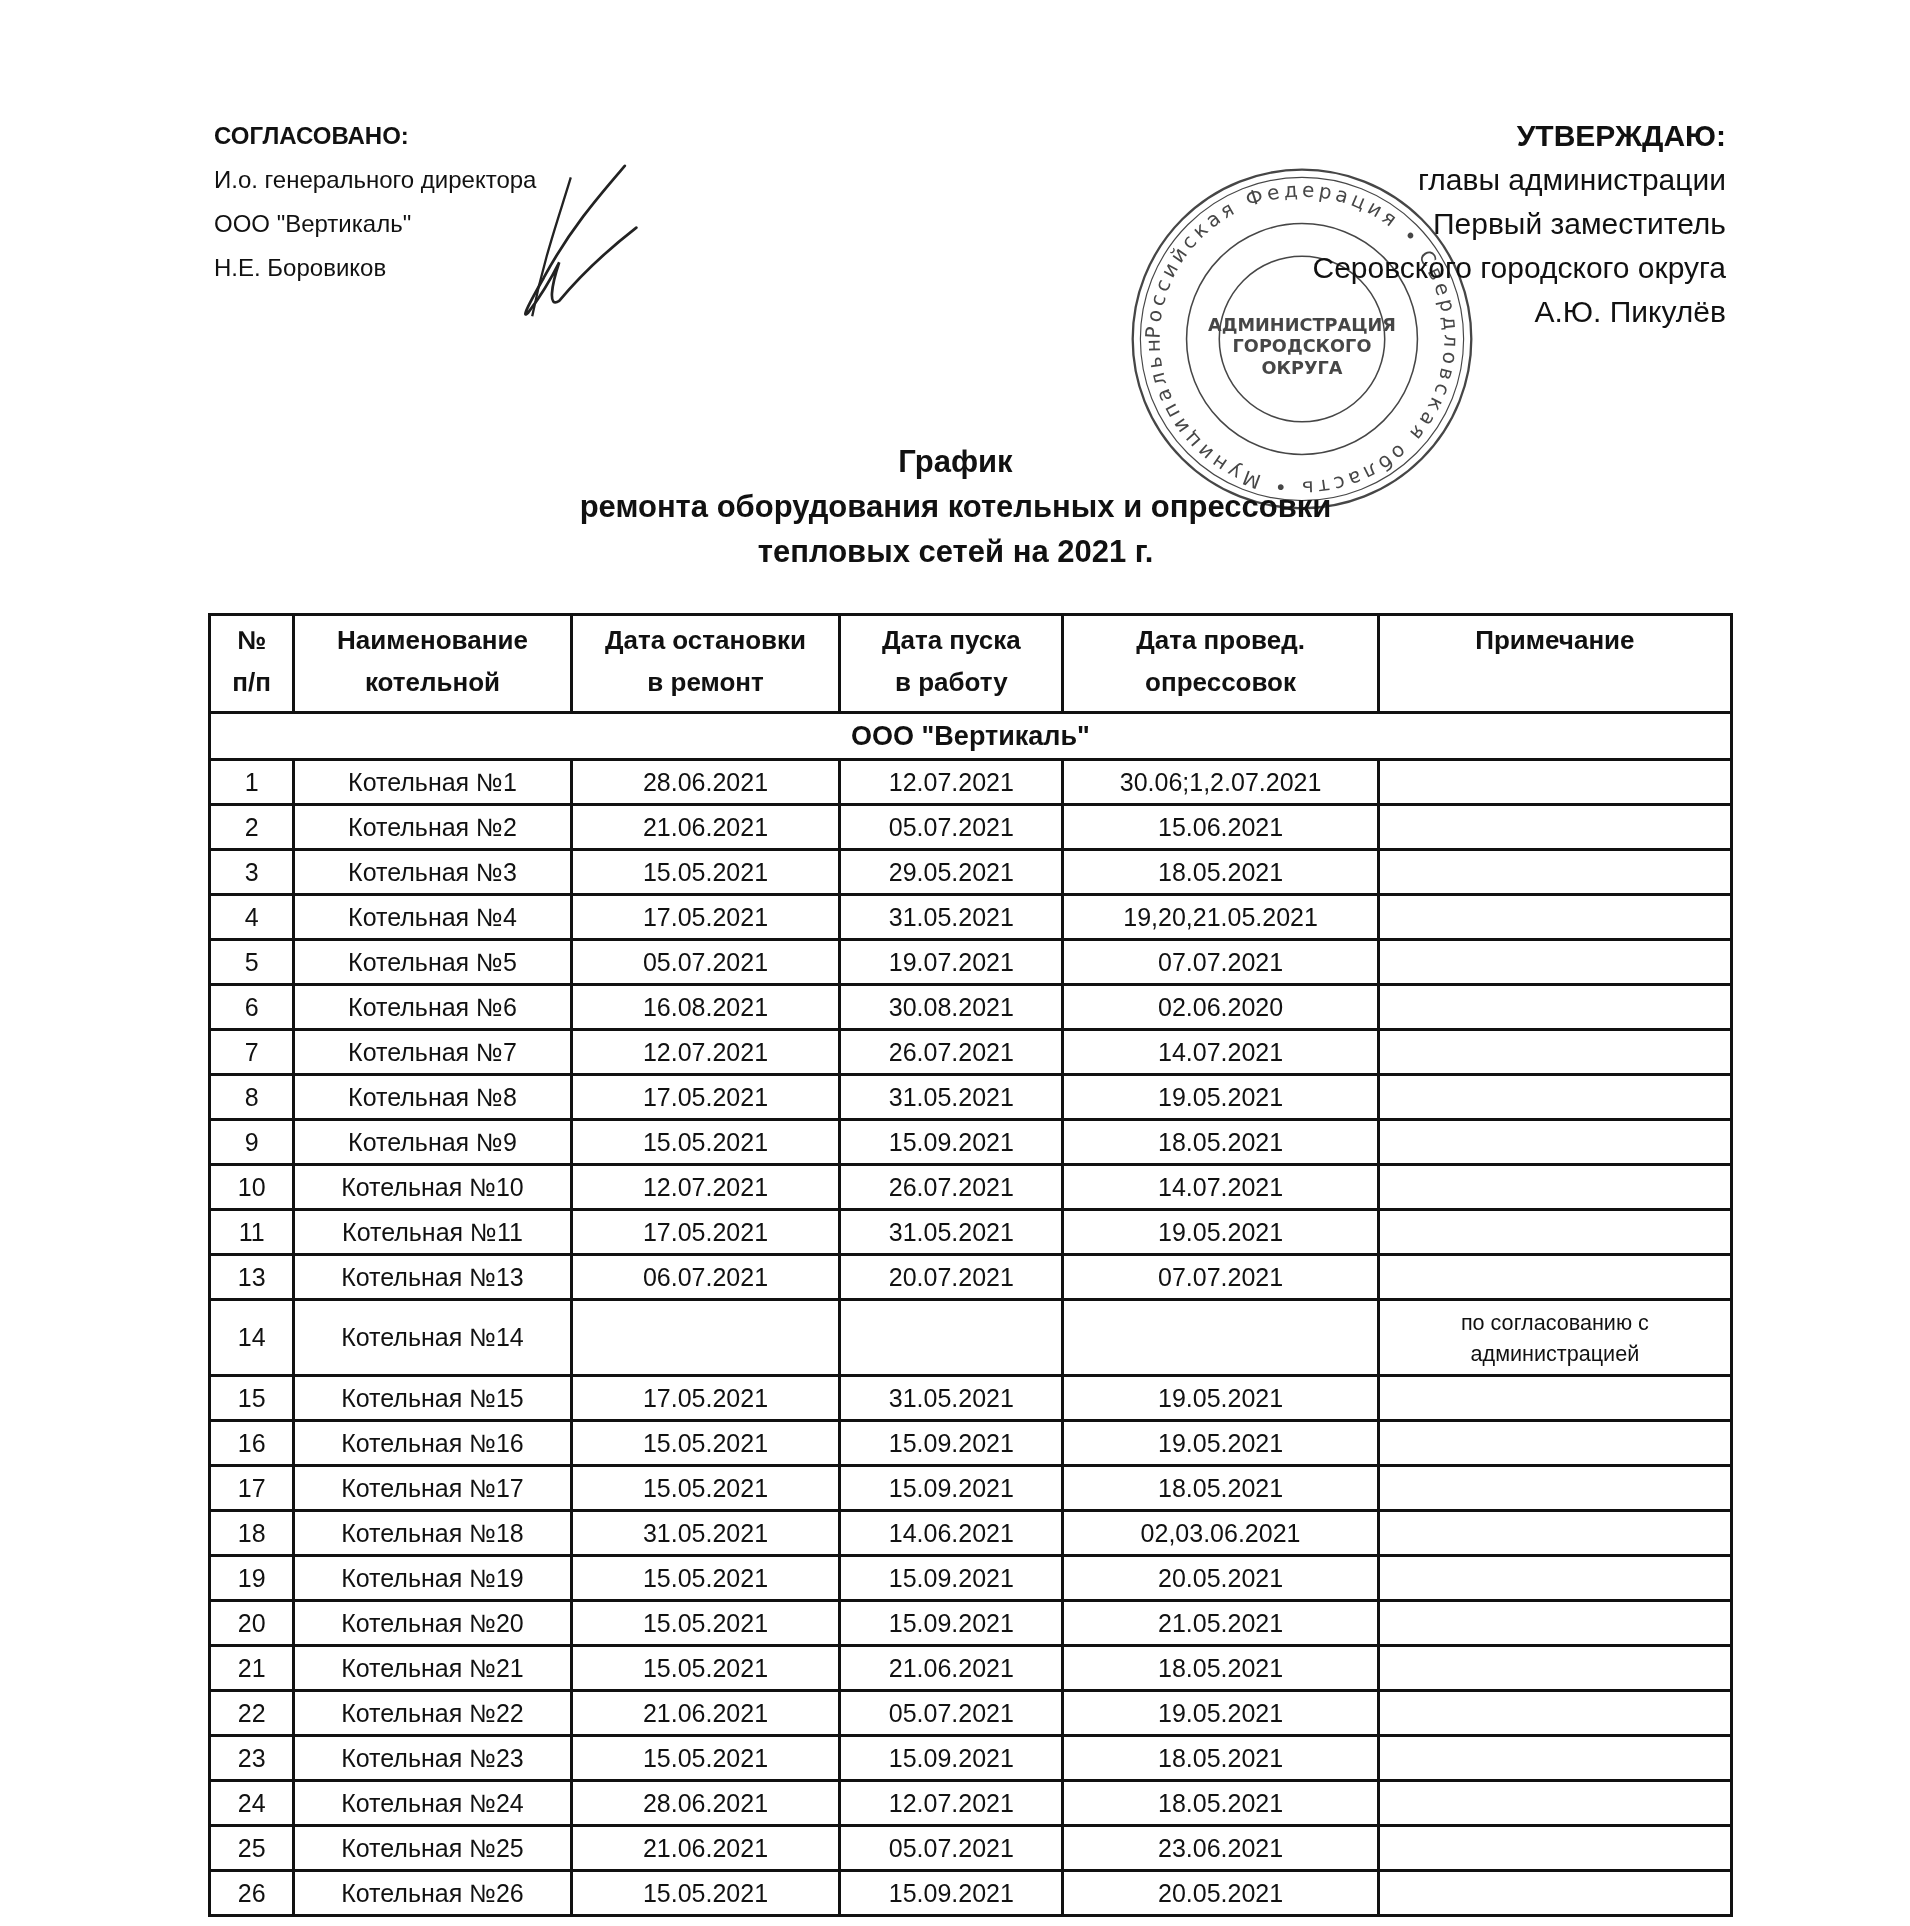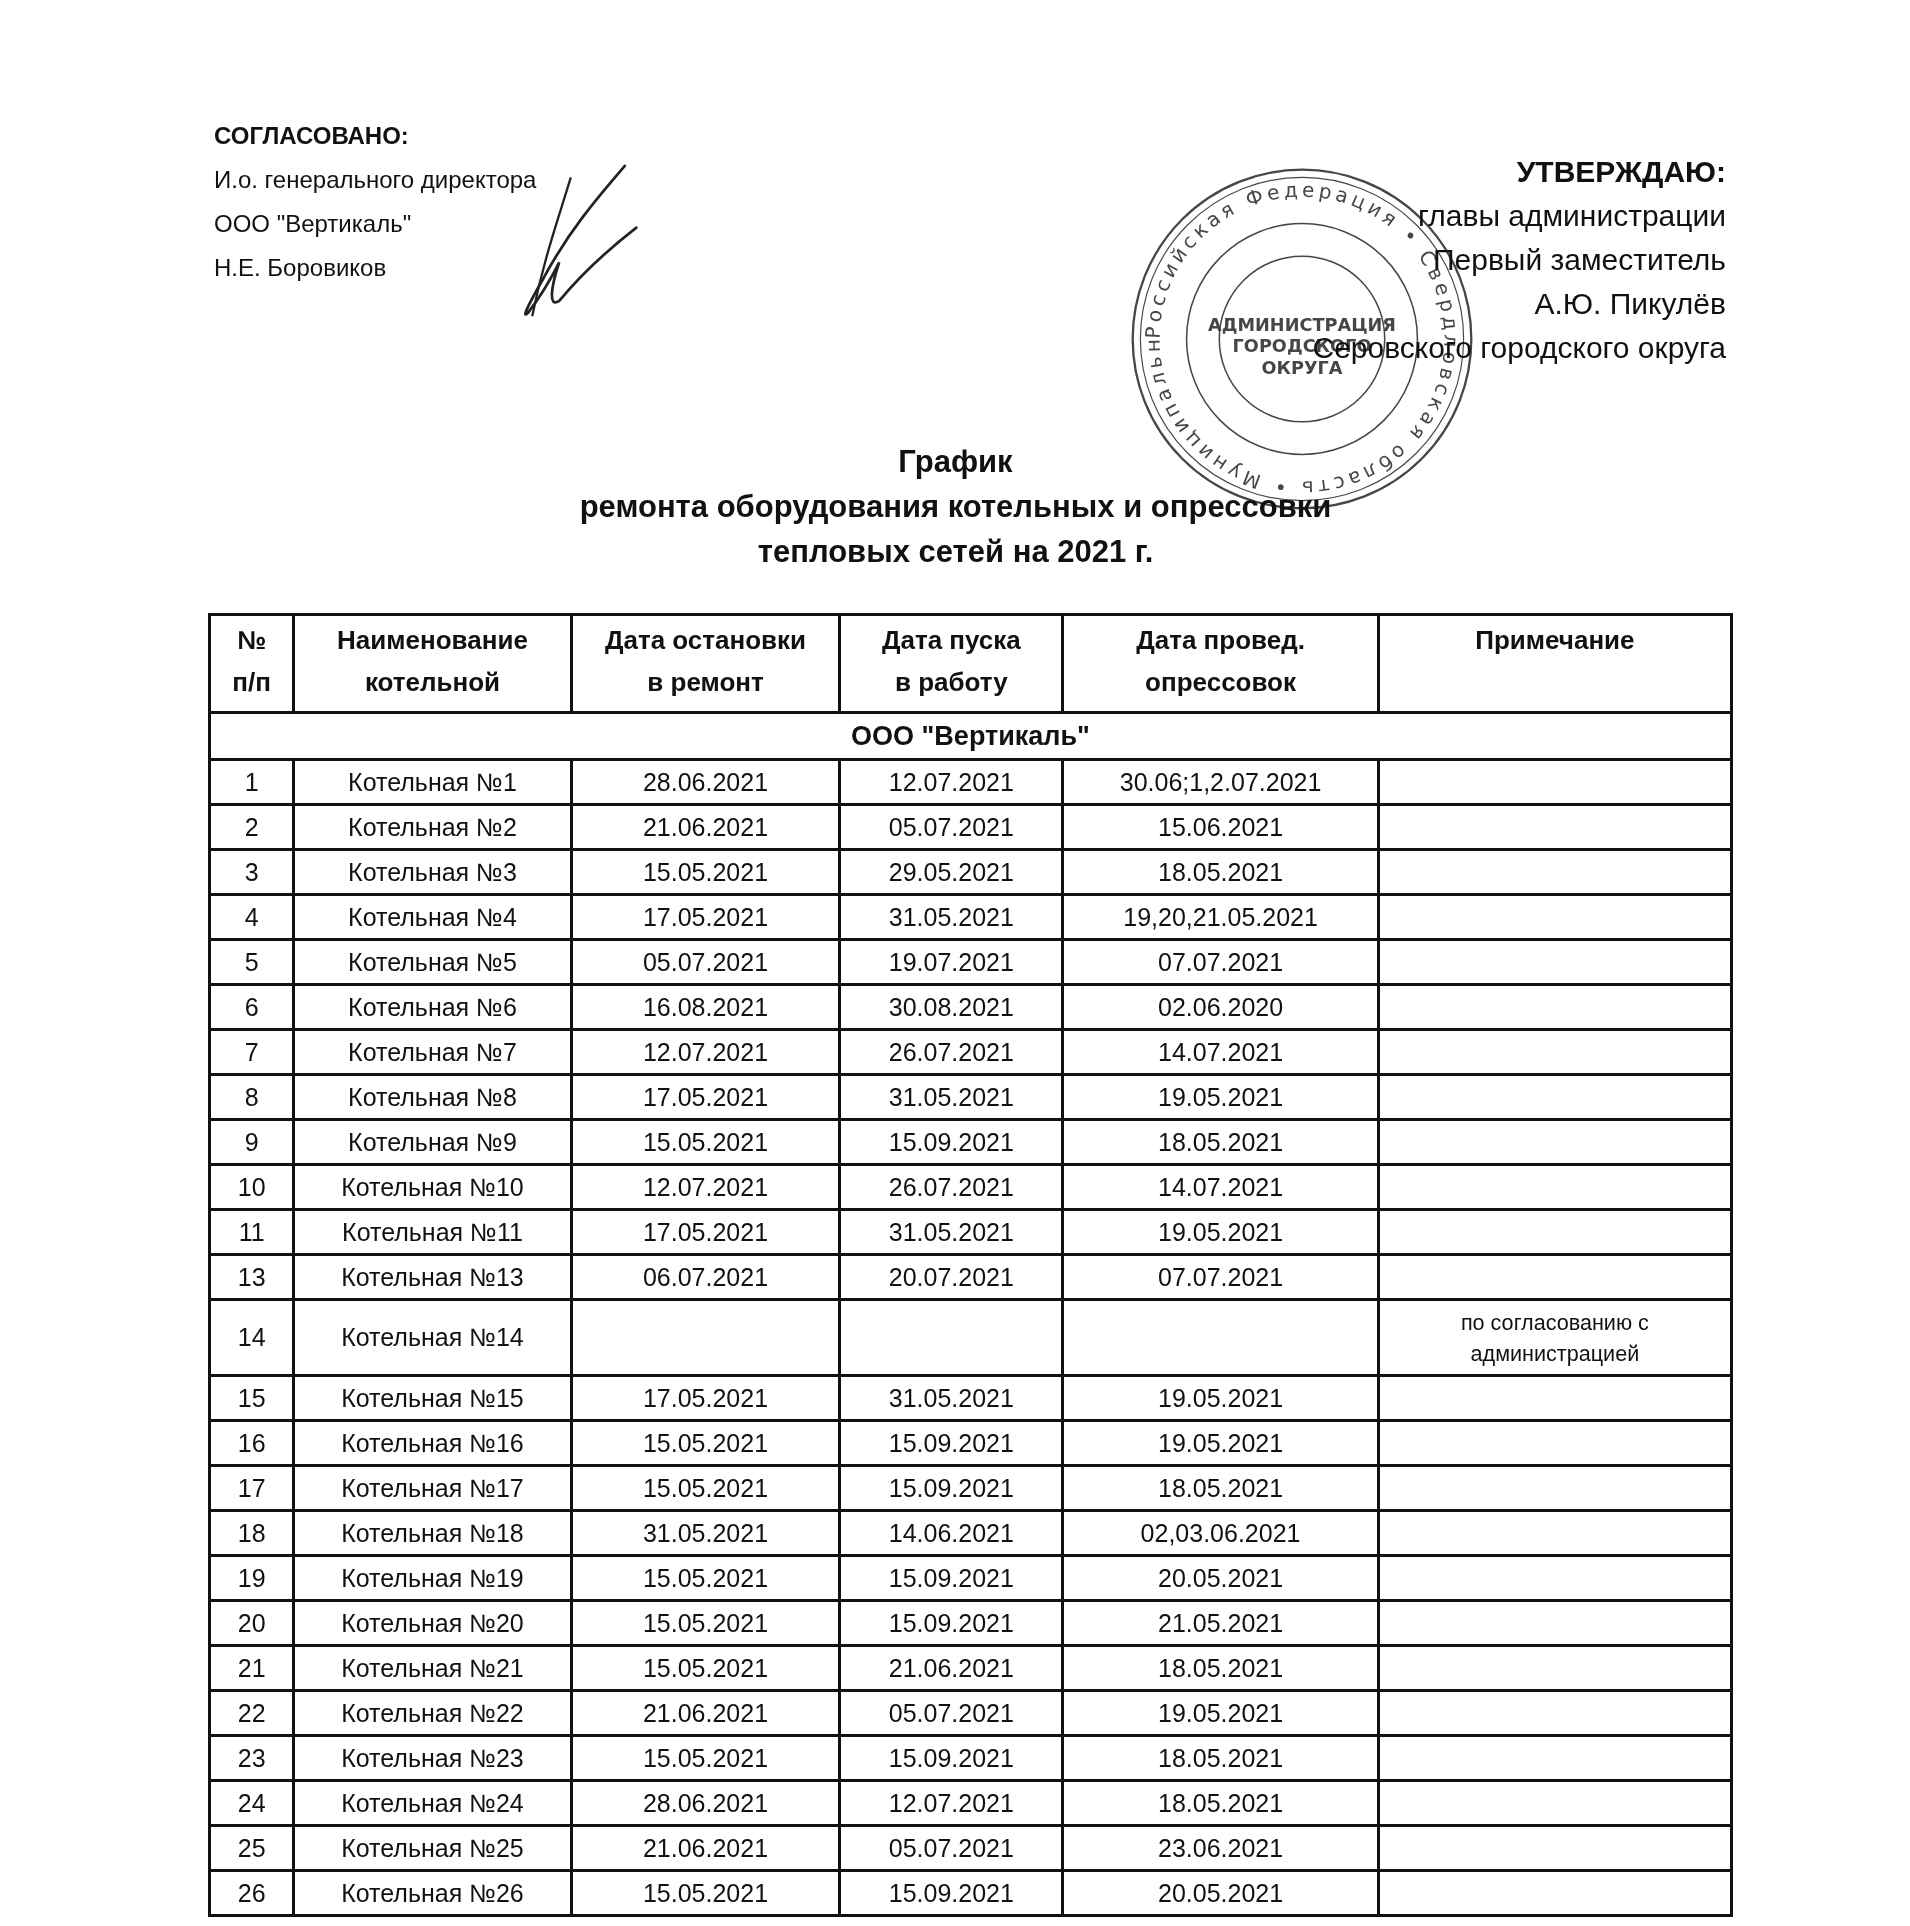--- a/index.html
+++ b/index.html
@@ -2,21 +2,21 @@
 <html style="font-size:6.2px"><head>
 <meta charset="utf-8">
 <style>
   html, body { margin: 0; padding: 0; background: #ffffff; }
   body { width: 1911px; height: 2702px; position: relative; overflow: hidden;
          font-family: "Liberation Sans", "DejaVu Sans", sans-serif; color: #111; }
   .page { position: absolute; inset: 0; }
 
   .approval-left { position: absolute; left: 214px; top: 114px; font-size: 24px; line-height: 44px; }
   .approval-left .hdr { font-weight: bold; }
-  .approval-right { position: absolute; right: 185px; top: 114px; font-size: 30px; line-height: 44px; text-align: right; z-index: 2; margin-top: 36px; }
+  .approval-right { position: absolute; right: 185px; top: 114px; font-size: 30px; line-height: 44px; text-align: right; z-index: 2; }
   .approval-right .hdr { font-weight: bold; }
 
   .sig-top { position: absolute; left: 455px; top: 162px; width: 193px; height: 162px; z-index: 3; }
   .stamp { position: absolute; left: 1125px; top: 162px; width: 354px; height: 354px; z-index: 1; opacity: .9; }
 
   .title-block { position: absolute; left: 0; width: 1911px; top: 439px; text-align: center; font-weight: bold; font-size: 31px; line-height: 45px; z-index: 2; }
 
   table.schedule { position: absolute; left: 208px; top: 613px; width: 1525px; border-collapse: collapse; font-size: 25px; }
   table.schedule th, table.schedule td { border: 3.5px solid #111; text-align: center; padding: 0; }
   table.schedule th { font-weight: bold; font-size: 26px; line-height: 42px; height: 92px; vertical-align: top; padding-top: 3.1px; }
@@ -63,22 +63,22 @@
     </text>
     <text x="460" y="440" text-anchor="middle" font-size="46" font-weight="bold" fill="#333" font-family="DejaVu Sans, sans-serif">АДМИНИСТРАЦИЯ</text>
     <text x="460" y="495" text-anchor="middle" font-size="46" font-weight="bold" fill="#333" font-family="DejaVu Sans, sans-serif">ГОРОДСКОГО</text>
     <text x="460" y="550" text-anchor="middle" font-size="46" font-weight="bold" fill="#333" font-family="DejaVu Sans, sans-serif">ОКРУГА</text>
   </svg>
 
   <div class="approval-right">
     <div class="hdr">УТВЕРЖДАЮ:</div>
     <div>главы администрации</div>
     <div>Первый заместитель</div>
+    <div>Серовского городского округа</div>
     <div>А.Ю. Пикулёв</div>
-    <div>Серовского городского округа</div>
   </div>
 
   <div class="title-block">
     <div>График</div>
     <div>ремонта оборудования котельных и опрессовки</div>
     <div>тепловых сетей на 2021 г.</div>
   </div>
 
   <table class="schedule">
     <thead>

